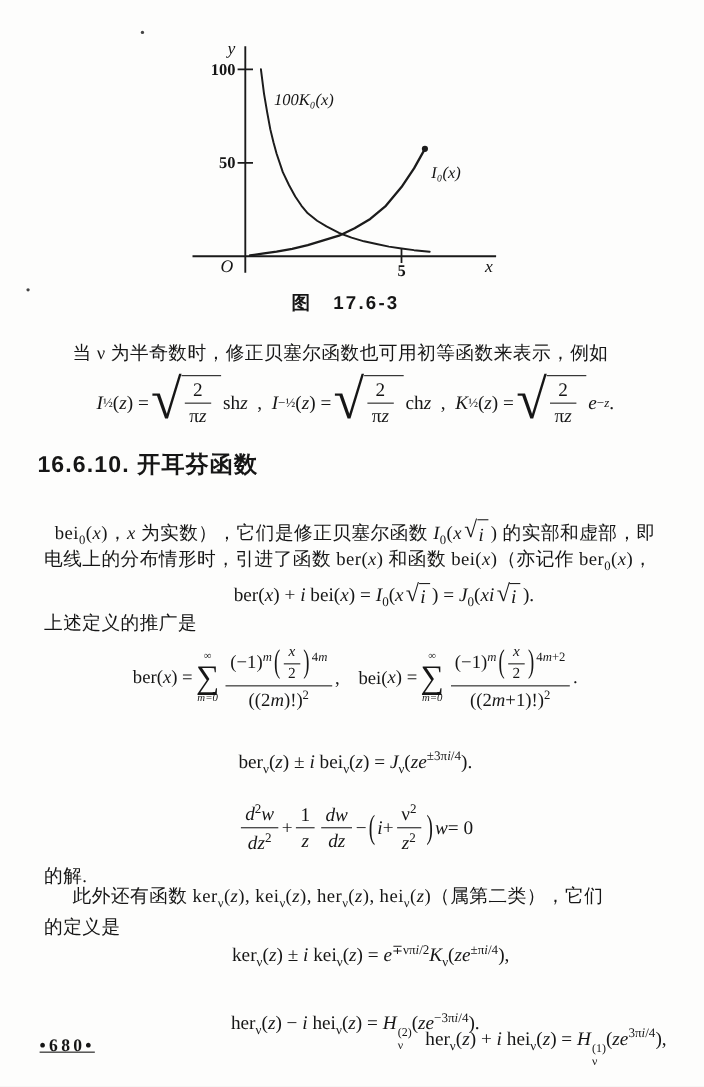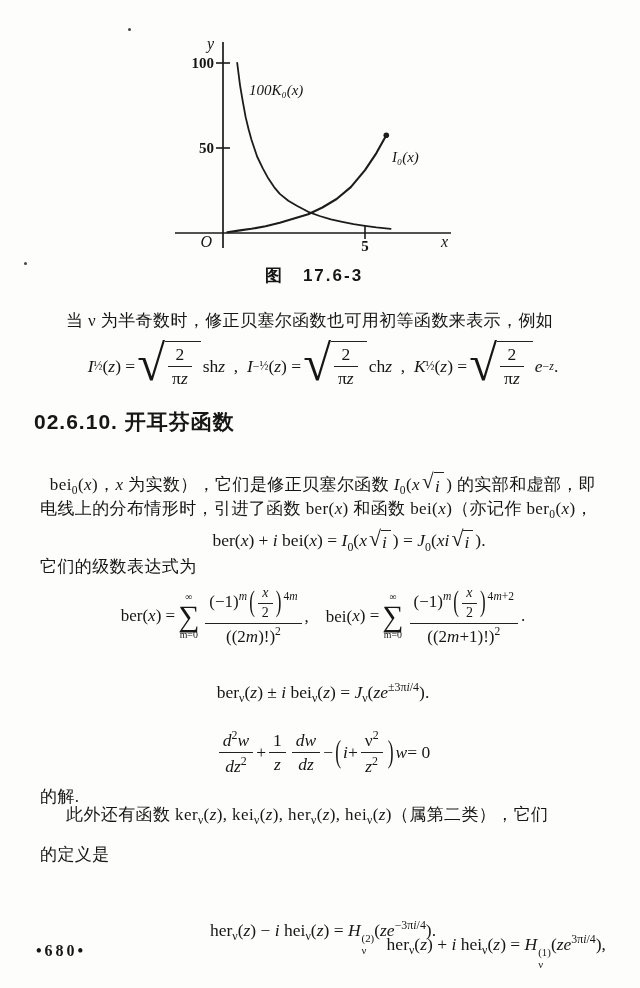--- a/index.html
+++ b/index.html
@@ -20,39 +20,39 @@
     font-family:"Liberation Sans","DejaVu Sans",sans-serif;font-weight:bold;
     font-size:17px;letter-spacing:2px;}
   
   .bodyline{position:absolute;left:40px;width:566px;line-height:26px;letter-spacing:0.4px;}
   .indent{padding-left:26px;}
   .heading{position:absolute;left:34px;top:408px;
     font-family:"Liberation Sans","DejaVu Sans",sans-serif;
     font-weight:bold;font-size:21px;letter-spacing:1px;}
   .disp{position:absolute;left:40px;width:566px;text-align:center;font-size:17.5px;}
   .dispflex{display:flex;align-items:center;justify-content:center;}
-  .pagenum{position:absolute;left:36px;top:942px;font-weight:bold;font-size:16px;letter-spacing:3px;}
+  .pagenum{position:absolute;left:36px;top:942px;font-weight:bold;font-size:16px;letter-spacing:3px;text-decoration:underline;}
   
   i{font-style:italic;}
   sub{font-size:0.68em;}
   sup{font-size:0.68em;}
   .fr{display:inline-block;vertical-align:middle;text-align:center;margin:0 3px;}
   .fr>.n{display:block;border-bottom:1.3px solid #222;padding:0 4px 1px 4px;line-height:1.2;}
   .fr>.d{display:block;padding:1px 4px 0 4px;line-height:1.2;}
   .f2{font-size:0.82em;margin:0 1px;}
   .sq{display:inline-flex;align-items:flex-start;vertical-align:middle;margin:0 2px;}
   .sq>.rs{font-style:normal;font-size:1.25em;line-height:1;transform:translateY(-1px);}
   .sq>.rb{border-top:1.3px solid #222;padding:1px 4px 0 1px;}
   .sqd>.rs{font-size:2.9em;line-height:1;transform:translateY(-3px);}
   .sqd>.rb{padding:2px 6px 0 0;}
   .sum{display:inline-flex;flex-direction:column;align-items:center;vertical-align:middle;
        line-height:1;margin:0 3px;}
   .sum>.st{font-size:0.58em;}
   .sum>.sg{font-size:1.75em;line-height:0.95;}
-  .sum>.sb{font-size:0.58em;}
+  .sum>.sb{font-size:0.58em;font-style:italic;}
   .bp{display:inline-block;transform:scaleY(1.75);margin:0 2px;font-style:normal;}
   .ss2{display:inline-flex;flex-direction:column;align-items:flex-start;
        vertical-align:-0.55em;line-height:1.1;font-size:0.62em;margin-left:1px;}
 </style>
 </head>
 <body>
 
 <div class="page">
 
   <span class="speck" style="left:128px;top:28px;"></span>
@@ -88,37 +88,37 @@
         <span class="rs">√</span>
         <span class="rb"><span class="fr"><span class="n">2</span><span class="d">π<i>z</i></span></span></span>
       </span> sh <i>z</i>,　<i>I</i><sub>−½</sub>(<i>z</i>) = <span class="sq sqd">
         <span class="rs">√</span>
         <span class="rb"><span class="fr"><span class="n">2</span><span class="d">π<i>z</i></span></span></span>
       </span> ch <i>z</i>,　<i>K</i><sub>½</sub>(<i>z</i>) = <span class="sq sqd">
         <span class="rs">√</span>
         <span class="rb"><span class="fr"><span class="n">2</span><span class="d">π<i>z</i></span></span></span>
       </span> <i>e</i><sup>−<i>z</i></sup>.</div>
 
-  <div class="heading">02.6.10. 开耳芬函数</div>
+  <div class="heading">16.6.10. 开耳芬函数</div>
 
   <div class="bodyline" style="top:496px;">电线上的分布情形时，引进了函数 ber(<i>x</i>) 和函数 bei(<i>x</i>)（亦记作 ber<sub>0</sub>(<i>x</i>)，</div>
   <div class="bodyline" style="top:472px;text-align:center;">bei<sub>0</sub>(<i>x</i>)，<i>x</i> 为实数），它们是修正贝塞尔函数 <i>I</i><sub>0</sub>(<i>x</i><span class="sq">
         <span class="rs">√</span>
         <span class="rb"><i>i</i></span>
       </span>) 的实部和虚部，即</div>
 
   <div class="disp" style="top:530px;padding-left:26px;">ber(<i>x</i>) + <i>i</i> bei(<i>x</i>) = <i>I</i><sub>0</sub>(<i>x</i><span class="sq">
         <span class="rs">√</span>
         <span class="rb"><i>i</i></span>
       </span>) = <i>J</i><sub>0</sub>(<i>xi</i><span class="sq">
         <span class="rs">√</span>
         <span class="rb"><i>i</i></span>
       </span>).</div>
 
-  <div class="bodyline" style="top:554px;">它们的级数表达式为</div>
+  <div class="bodyline" style="top:554px;">上述定义的推广是</div>
 
   <div class="disp dispflex" style="top:578px;height:76px;font-size:17px;">ber(<i>x</i>) = <span class="sum">
         <span class="st">∞</span>
         <span class="sg">∑</span>
         <span class="sb">m=0</span>
       </span><span class="fr">
         <span class="n">(−1)<sup><i>m</i></sup><span class="bp">(</span><span class="fr f2"><span class="n"><i>x</i></span><span class="d">2</span></span><span class="bp">)</span><sup>4<i>m</i></sup></span>
         <span class="d">((2<i>m</i>)!)<sup>2</sup></span>
       </span>,　bei(<i>x</i>) = <span class="sum">
         <span class="st">∞</span>
@@ -143,22 +143,23 @@
         <span class="n"><i>dw</i></span>
         <span class="d"><i>dz</i></span>
       </span> − <span class="bp">(</span><i>i</i> + <span class="fr">
         <span class="n">ν<sup>2</sup></span>
         <span class="d"><i>z</i><sup>2</sup></span>
       </span><span class="bp">)</span><i>w</i> = 0</div>
 
   <div class="bodyline" style="top:784px;">的解.</div>
 
   <div class="bodyline indent" style="top:802px;">此外还有函数 ker<sub>ν</sub>(<i>z</i>), kei<sub>ν</sub>(<i>z</i>), her<sub>ν</sub>(<i>z</i>), hei<sub>ν</sub>(<i>z</i>)（属第二类），它们</div>
-  <div class="bodyline" style="top:830px;margin-top:12px;">的定义是</div>
+  <div class="bodyline" style="top:830px;">的定义是</div>
 
+  <div class="disp" style="top:856px;padding-left:14px;">ker<sub>ν</sub>(<i>z</i>) ± <i>i</i> kei<sub>ν</sub>(<i>z</i>) = <i>e</i><sup>∓νπ<i>i</i>/2</sup><i>K</i><sub>ν</sub>(<i>ze</i><sup>±π<i>i</i>/4</sup>),</div>
   <div class="disp" style="top:932px;text-align:right;">her<sub>ν</sub>(<i>z</i>) + <i>i</i> hei<sub>ν</sub>(<i>z</i>) = <i>H</i><span class="ss2">
         <span>(1)</span>
         <span>ν</span>
       </span>(<i>ze</i><sup>3π<i>i</i>/4</sup>),</div>
   <div class="disp" style="top:918px;">her<sub>ν</sub>(<i>z</i>) − <i>i</i> hei<sub>ν</sub>(<i>z</i>) = <i>H</i><span class="ss2">
         <span>(2)</span>
         <span>ν</span>
       </span>(<i>ze</i><sup>−3π<i>i</i>/4</sup>).</div>
 
   <div class="pagenum">•680•</div>

